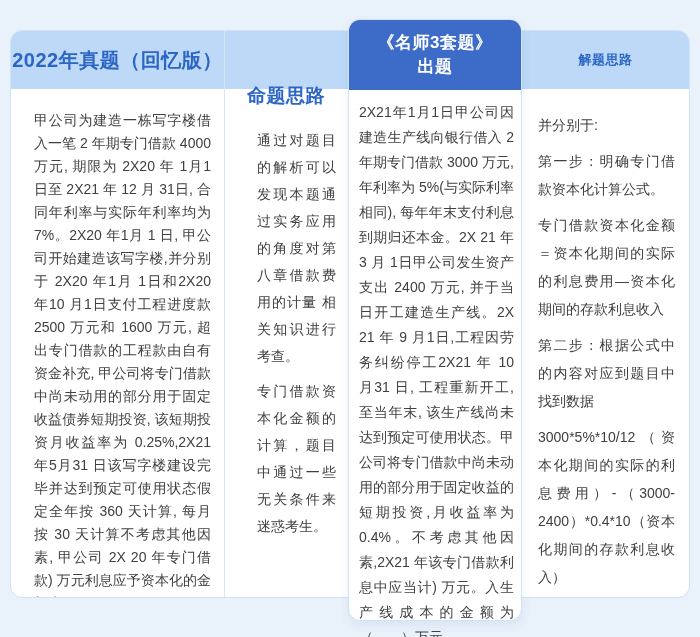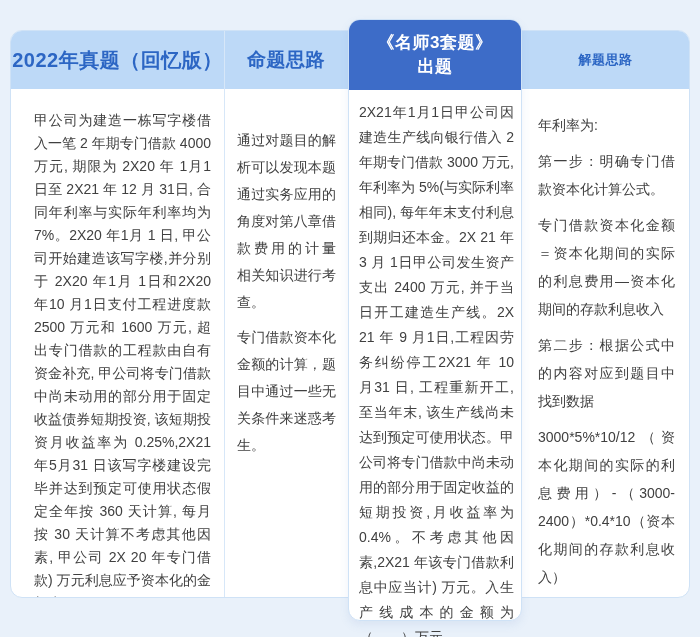--- a/index.html
+++ b/index.html
@@ -17,32 +17,32 @@
   .header-band{
     position:absolute;left:0;top:0;width:678px;height:58px;
     background:#bdd9f7;border-radius:11px 11px 0 0;
   }
   .hcell{
     position:absolute;top:0;height:58px;
     display:flex;align-items:center;justify-content:center;
     color:#2c66c4;font-weight:bold;font-size:20px;letter-spacing:0.5px;
   }
   .hcell.h1{left:0;width:213px;}
-  .hcell.h2{left:213px;width:124px;font-size:19px;}
+  .hcell.h2{left:213px;width:124px;font-size:19px;margin-top:36px;}
   .hcell.h4{left:511px;width:167px;font-size:13px;}
   .vdiv{position:absolute;top:0;width:1px;background:#d7e7f8;}
   .vdiv.d1{left:213px;height:566px;}
   .hdiv-in-band{position:absolute;top:0;left:213px;width:1px;height:58px;background:#cfe3fa;}
   .bcell{
     position:absolute;top:58px;bottom:0;box-sizing:border-box;
     font-size:14px;text-align:justify;overflow:hidden;
   }
   .bcell p{margin:8px;}
   .cell1{left:0;width:213px;padding:12px 5px 0 15px;line-height:23px;}
-  .cell2{left:213px;width:124px;padding:30px 4px 0 5px;line-height:27px;}
+  .cell2{left:213px;width:124px;padding:30px 4px 0 25px;line-height:27px;}
   .cell4{left:511px;width:167px;padding:14px 6px 0 8px;line-height:28px;}
   .card{
     position:absolute;left:337px;top:-12px;width:174px;height:602px;
     background:#ffffff;border:1px solid #cfe2f6;border-radius:12px;
     box-sizing:border-box;z-index:2;
     box-shadow:0 4px 10px rgba(80,120,190,0.10);
   }
   .card-header{
     height:70px;background:#3d6cc8;border-radius:11px 11px 0 0;
     display:flex;flex-direction:column;align-items:center;justify-content:center;
@@ -83,21 +83,21 @@
       </div>
     </div>
   </div>
 
   <div class="bcell cell2">
     <p>通过对题目的解析可以发现本题通过实务应用的角度对第八章借款费用的计量 相关知识进行考查。</p>
     <p>专门借款资本化金额的计算，题目中通过一些无关条件来迷惑考生。</p>
   </div>
 
   <div class="bcell cell4">
-    <p>年利率为:</p>
+    <p>并分别于:</p>
     <p>第一步：明确专门借款资本化计算公式。</p>
     <p>专门借款资本化金额＝资本化期间的实际的利息费用—资本化期间的存款利息收入</p>
     <p>第二步：根据公式中的内容对应到题目中找到数据</p>
     <p>3000*5%*10/12（资本化期间的实际的利息费用）-（3000-2400）*0.4*10（资本化期间的存款利息收入）</p>
   </div>
 
   <div class="card">
     <div class="card-header">
       <span>《名师3套题》</span>
       <span>出题</span>

